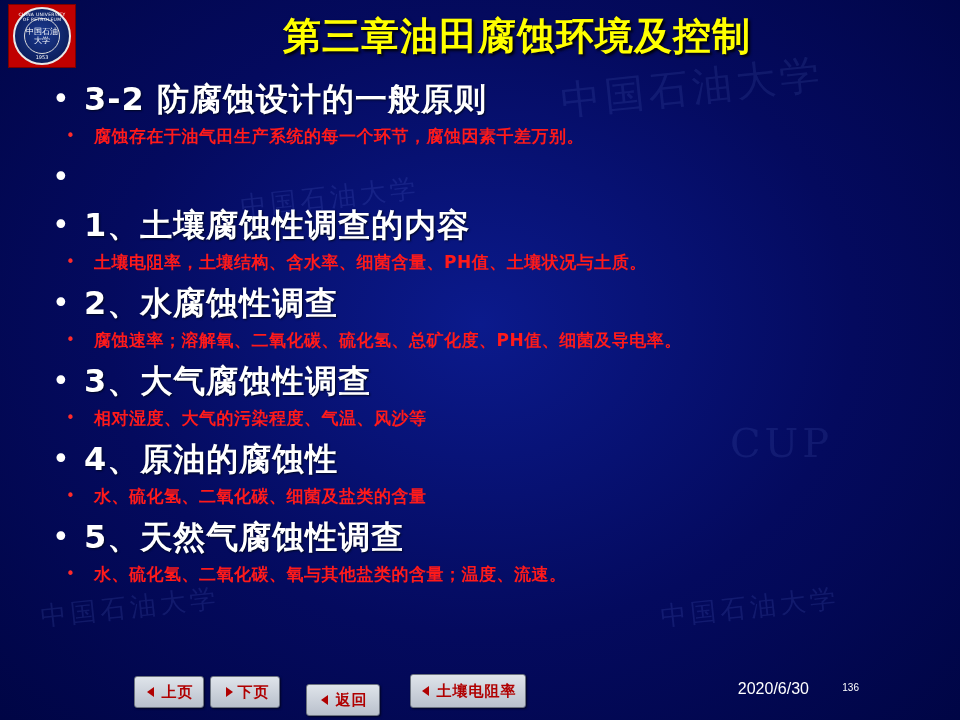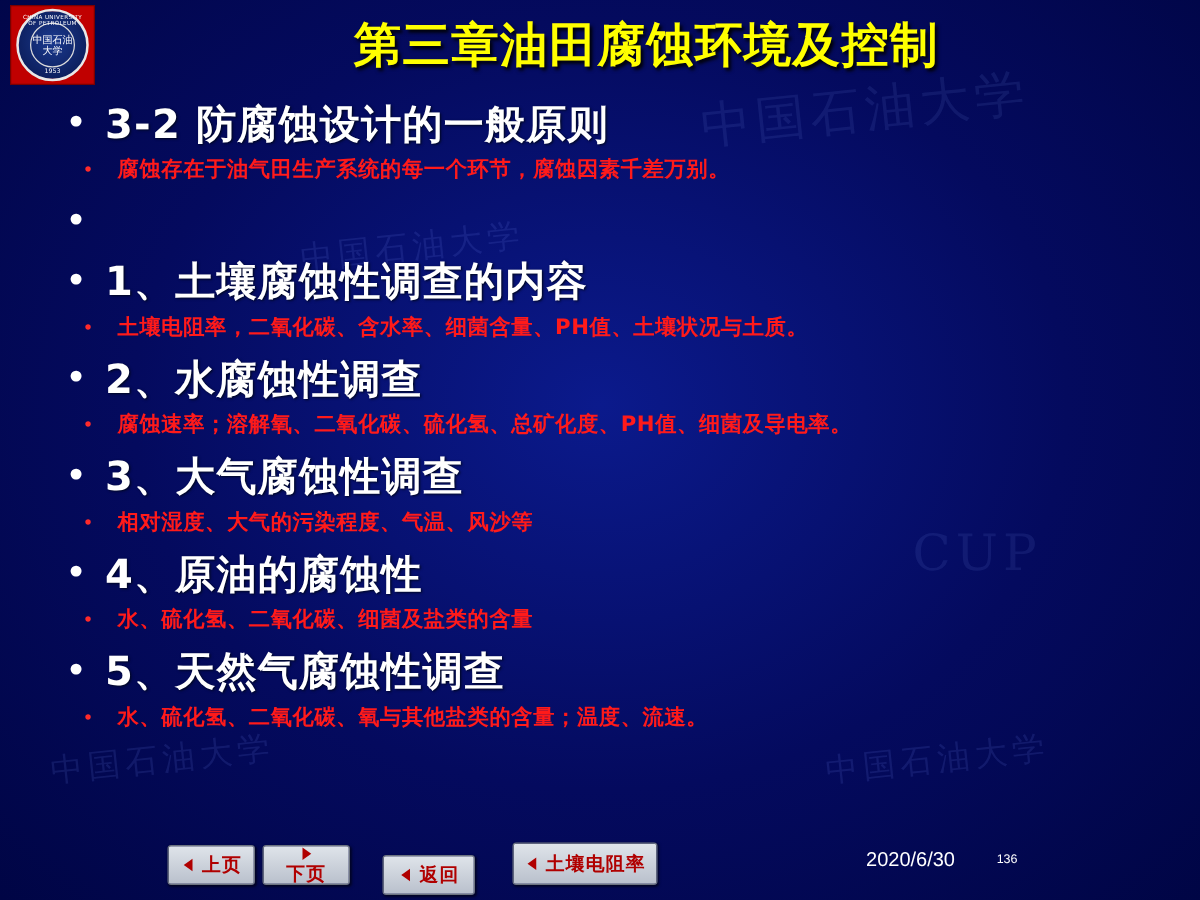--- a/index.html
+++ b/index.html
@@ -164,40 +164,41 @@
   }
   .sp-a { margin-top: 6px; }
 
   
   .footer {
     position: absolute;
     left: 0;
     bottom: 0;
     width: 836px;
     height: 56px;
+    padding-left: 45px;
   }
   .navbtn {
     position: absolute;
     height: 30px;
     background: linear-gradient(#dfe4ea, #b9c0cc);
     border: 1px solid #6d7480;
     border-radius: 3px;
     display: flex;
     align-items: center;
     justify-content: center;
     box-shadow: 1px 1px 2px rgba(0,0,0,0.55);
   }
   .navbtn span {
     color: #b00000;
     font-size: 15px;
     font-weight: bold;
     letter-spacing: 1px;
   }
   .navbtn.b1 { left: 134px; top: 12px; width: 68px; }
-  .navbtn.b2 { left: 210px; top: 12px; width: 68px; flex-direction: column; }
+  .navbtn.b2 { left: 210px; top: 12px; width: 68px; }
   .navbtn.b3 { left: 306px; top: 20px; width: 72px; }
   .navbtn.b4 { left: 410px; top: 10px; width: 114px; height: 32px; }
   .navbtn.b4 span { font-size: 15px; }
   .arrow-ic {
     width: 14px;
     height: 12px;
     margin-right: 3px;
     flex: 0 0 14px;
   }
   .date {
@@ -257,21 +258,21 @@
       <div class="bullet">•</div>
     </div>
 
     <div class="l1 sp-a">
       <div class="bullet">•</div>
       <div class="txt">1、土壤腐蚀性调查的内容</div>
     </div>
 
     <div class="l2">
       <div class="bullet">•</div>
-      <div class="txt">土壤电阻率，二氧化碳、含水率、细菌含量、PH值、土壤状况与土质。</div>
+      <div class="txt">土壤电阻率，土壤结构、含水率、细菌含量、PH值、土壤状况与土质。</div>
     </div>
 
     <div class="l1 sp-a">
       <div class="bullet">•</div>
       <div class="txt">2、水腐蚀性调查</div>
     </div>
 
     <div class="l2">
       <div class="bullet">•</div>
       <div class="txt">腐蚀速率；溶解氧、二氧化碳、硫化氢、总矿化度、PH值、细菌及导电率。</div>

